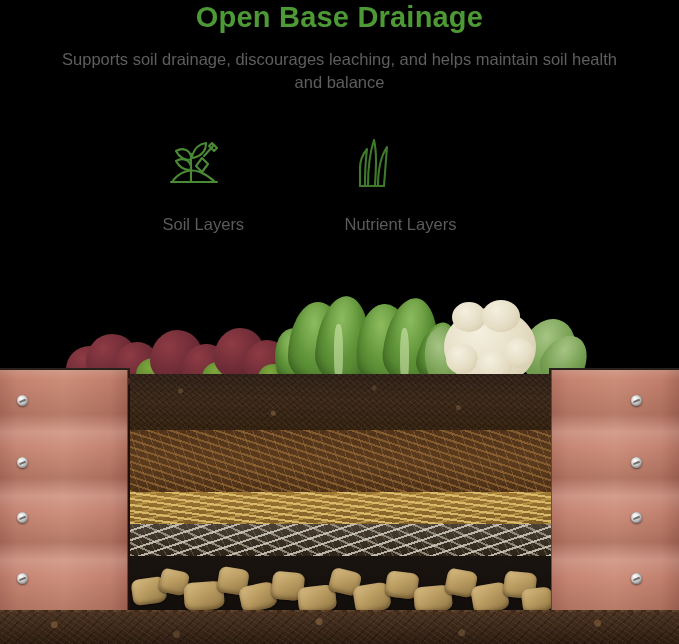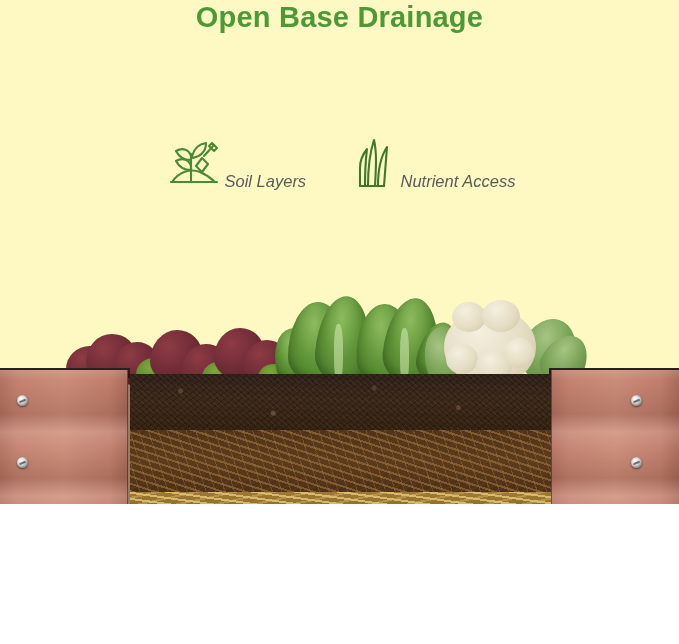--- a/index.html
+++ b/index.html
@@ -3,39 +3,39 @@
 <meta charset="utf-8">
 <style>
   html,body{margin:0;padding:0;}
   body{
     width:679px;height:644px;
     background:#ffffff;
     font-family:"Liberation Sans",sans-serif;
     overflow:hidden;
     position:relative;
   }
-  .page{position:relative;width:679px;height:504px;overflow:hidden;background:#fef9c3;}
+  .page{position:relative;width:679px;height:644px;overflow:hidden;background:#000000;}
 
   
   .header{position:absolute;left:0;top:0;width:679px;text-align:center;}
   .title{
     font-size:29px;font-weight:bold;color:#4d9936;
     letter-spacing:.2px;line-height:34px;margin:0;padding-top:0px;
   }
   .subtitle{
     font-size:16.5px;color:#5e5e5e;line-height:23px;
     margin:0 auto;padding-top:14px;width:560px;font-weight:400;
   }
 
   
   .features{
     position:absolute;left:0;top:132px;width:679px;
     display:flex;justify-content:center;align-items:flex-start;
   }
-  .feature{width:178px;display:flex;flex-direction:row;align-items:flex-end;font-style:italic;}
+  .feature{width:178px;display:flex;flex-direction:column;align-items:flex-start;}
   .feature:nth-child(1){margin-left:6px;}
   .feature:nth-child(2){margin-left:4px;}
   .feature:nth-child(3){margin-left:4px;}
   .ficon{height:62px;display:flex;align-items:center;justify-content:center;}
   .flabel{
     font-size:16.5px;color:#5b5b5b;line-height:25px;
     text-align:center;margin-top:18px;
   }
 
   
@@ -177,20 +177,21 @@
     background:repeating-linear-gradient(90deg,#553a25 0 4px,#402a1a 4px 9px,#60432c 9px 13px);
   }
 </style>
 </head>
 <body>
 
 <div class="page">
 
   <div class="header">
     <div class="title">Open Base Drainage</div>
+    <div class="subtitle">Supports soil drainage, discourages leaching, and helps maintain soil health and balance</div>
   </div>
 
   <div class="features">
 
     <div class="feature">
       <div class="ficon">
         <svg width="62" height="58" viewBox="0 0 62 58" fill="none" stroke="#4a8a35" stroke-width="2.1" stroke-linecap="round" stroke-linejoin="round">
           <path d="M28 48 V20"></path>
           <path d="M28 26 C22 26 16 23 13 17 C20 13 26 16 28 22 Z"></path>
           <path d="M28 36 C22 36 16 33 13 27 C20 23 26 26 28 32 Z"></path>
@@ -207,21 +208,21 @@
 
     <div class="feature">
       <div class="ficon">
         <svg width="56" height="58" viewBox="0 0 56 58" fill="none" stroke="#3f7a2c" stroke-width="2.1" stroke-linecap="round" stroke-linejoin="round">
           <path d="M15 52 V34 C15 26 18 20 22 15 C21 24 20 30 20 52 Z"></path>
           <path d="M23 52 C23 32 25 18 29 6 C32 19 31 34 30 52 Z"></path>
           <path d="M33 52 C33 34 36 22 42 13 C41 26 40 38 39 52 Z"></path>
           <path d="M15 52 H39"></path>
         </svg>
       </div>
-      <div class="flabel">Nutrient Access</div>
+      <div class="flabel">Nutrient Layers</div>
     </div>
 
   </div>
 
   <div class="scene">
 
     <div class="veg">
 
       <div class="lettuce" style="left:62px;top:34px;width:230px;height:66px;">
         <div class="lf" style="left:4px;  top:22px; width:46px;height:40px;"></div>

